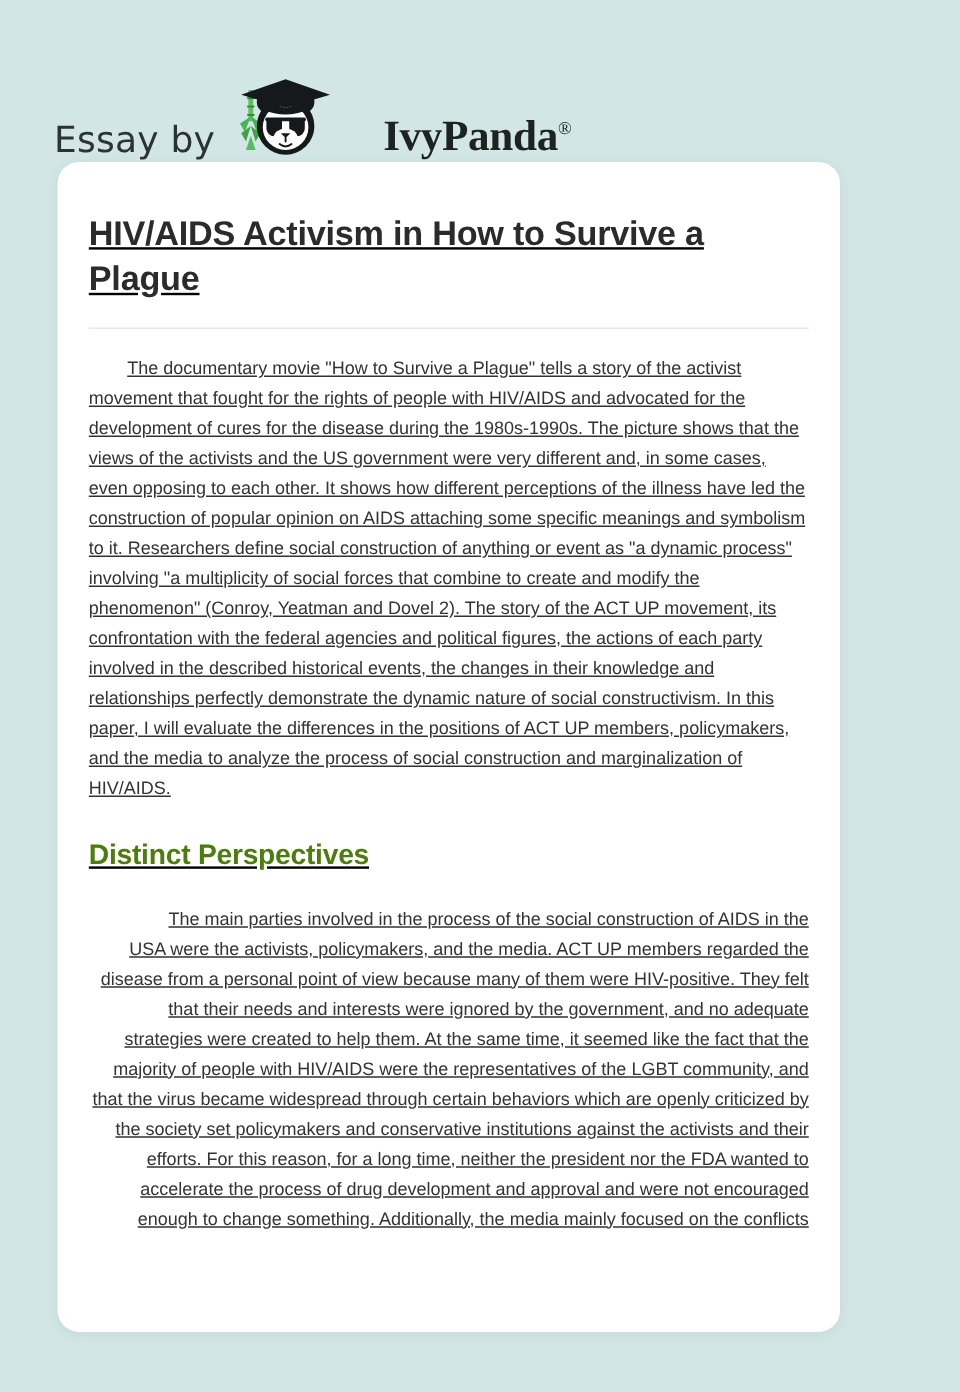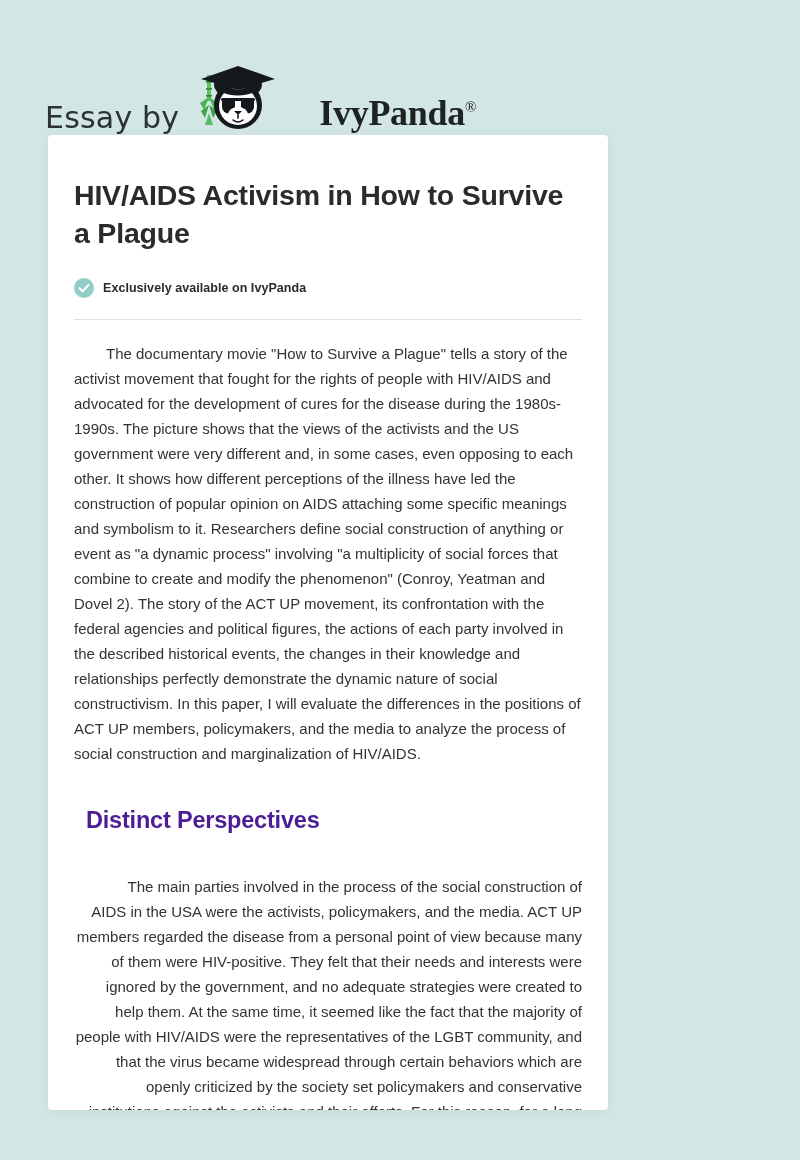--- a/index.html
+++ b/index.html
@@ -61,26 +61,27 @@
     vertical-align: super;
     font-weight: 400;
     letter-spacing: 0;
   }
 
   
   .paper-card {
     position: absolute;
     left: 48px;
     top: 135px;
-    width: 560px;
+    width: 652px;
     height: 975px;
     background: #ffffff;
-    border-radius: 4px;
+    border-radius: 18px;
     box-shadow: 0 2px 10px rgba(40,70,70,0.07);
     overflow: hidden;
+    text-decoration: underline;
   }
   .card-inner {
     padding: 42px 26px 0 26px;
   }
 
   .essay-title {
     font-family: "Liberation Sans", sans-serif;
     font-size: 28.5px;
     font-weight: 700;
     color: #2b2b2b;
@@ -128,22 +129,22 @@
     line-height: 25px;
     margin: 0;
     padding-top: 21px;
     text-indent: 32px;
     text-align: left;
   }
 
   .section-heading {
     font-size: 23.5px;
     font-weight: 700;
-    color: #4c1d95;
-    margin: 12px;
+    color: #4d7c0f;
+    margin: 0;
     padding-top: 28px;
     letter-spacing: -0.2px;
     line-height: 1.25;
   }
   .section-heading + .body-paragraph {
     padding-top: 26px;
     text-align: right;
   }
 </style>
 </head>
@@ -196,28 +197,20 @@
     <span>IvyPanda</span><span class="reg">®</span>
   </span>
 
 </div>
 
 <div class="paper-card">
   <div class="card-inner">
 
     <h1 class="essay-title">HIV/AIDS Activism in How to Survive a Plague</h1>
 
-    <div class="exclusive-row">
-      <span class="check-badge">
-        <svg viewBox="0 0 20 20" width="20" height="20" aria-hidden="true">
-          <path d="M5.5 10.2 L8.6 13.2 L14.6 6.9" stroke="#ffffff" stroke-width="2.1" fill="none" stroke-linecap="round" stroke-linejoin="round"></path>
-        </svg>
-      </span>
-      <span class="exclusive-label">Exclusively available on IvyPanda</span>
-    </div>
 
     <div class="divider"></div>
 
     <p class="body-paragraph">The documentary movie "How to Survive a Plague" tells a story of the activist movement that fought for the rights of people with HIV/AIDS and advocated for the development of cures for the disease during the 1980s-1990s. The picture shows that the views of the activists and the US government were very different and, in some cases, even opposing to each other. It shows how different perceptions of the illness have led the construction of popular opinion on AIDS attaching some specific meanings and symbolism to it. Researchers define social construction of anything or event as "a dynamic process" involving "a multiplicity of social forces that combine to create and modify the phenomenon" (Conroy, Yeatman and Dovel 2). The story of the ACT UP movement, its confrontation with the federal agencies and political figures, the actions of each party involved in the described historical events, the changes in their knowledge and relationships perfectly demonstrate the dynamic nature of social constructivism. In this paper, I will evaluate the differences in the positions of ACT UP members, policymakers, and the media to analyze the process of social construction and marginalization of HIV/AIDS.</p>
 
     <h2 class="section-heading">Distinct Perspectives</h2>
 
     <p class="body-paragraph">The main parties involved in the process of the social construction of AIDS in the USA were the activists, policymakers, and the media. ACT UP members regarded the disease from a personal point of view because many of them were HIV-positive. They felt that their needs and interests were ignored by the government, and no adequate strategies were created to help them. At the same time, it seemed like the fact that the majority of people with HIV/AIDS were the representatives of the LGBT community, and that the virus became widespread through certain behaviors which are openly criticized by the society set policymakers and conservative institutions against the activists and their efforts. For this reason, for a long time, neither the president nor the FDA wanted to accelerate the process of drug development and approval and were not encouraged enough to change something. Additionally, the media mainly focused on the conflicts</p>
 
   </div>

